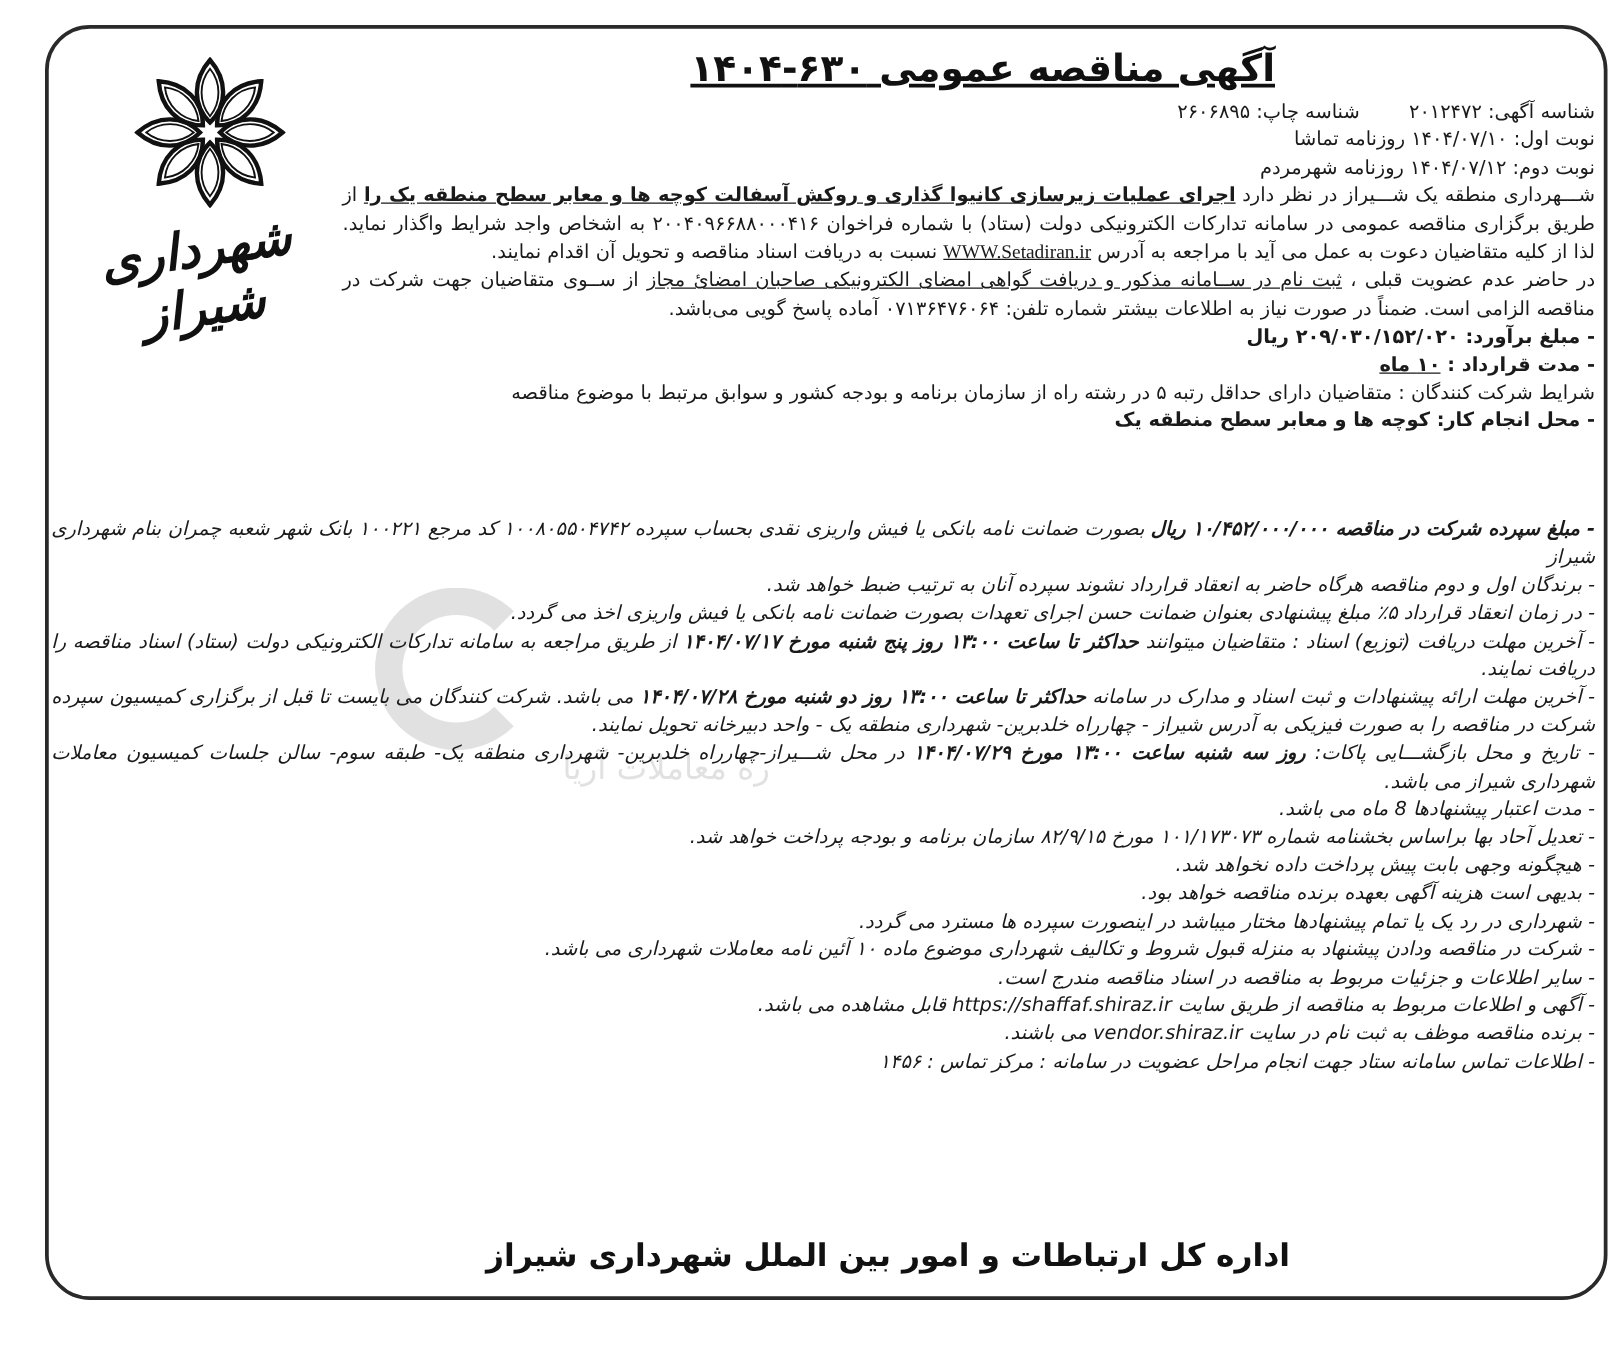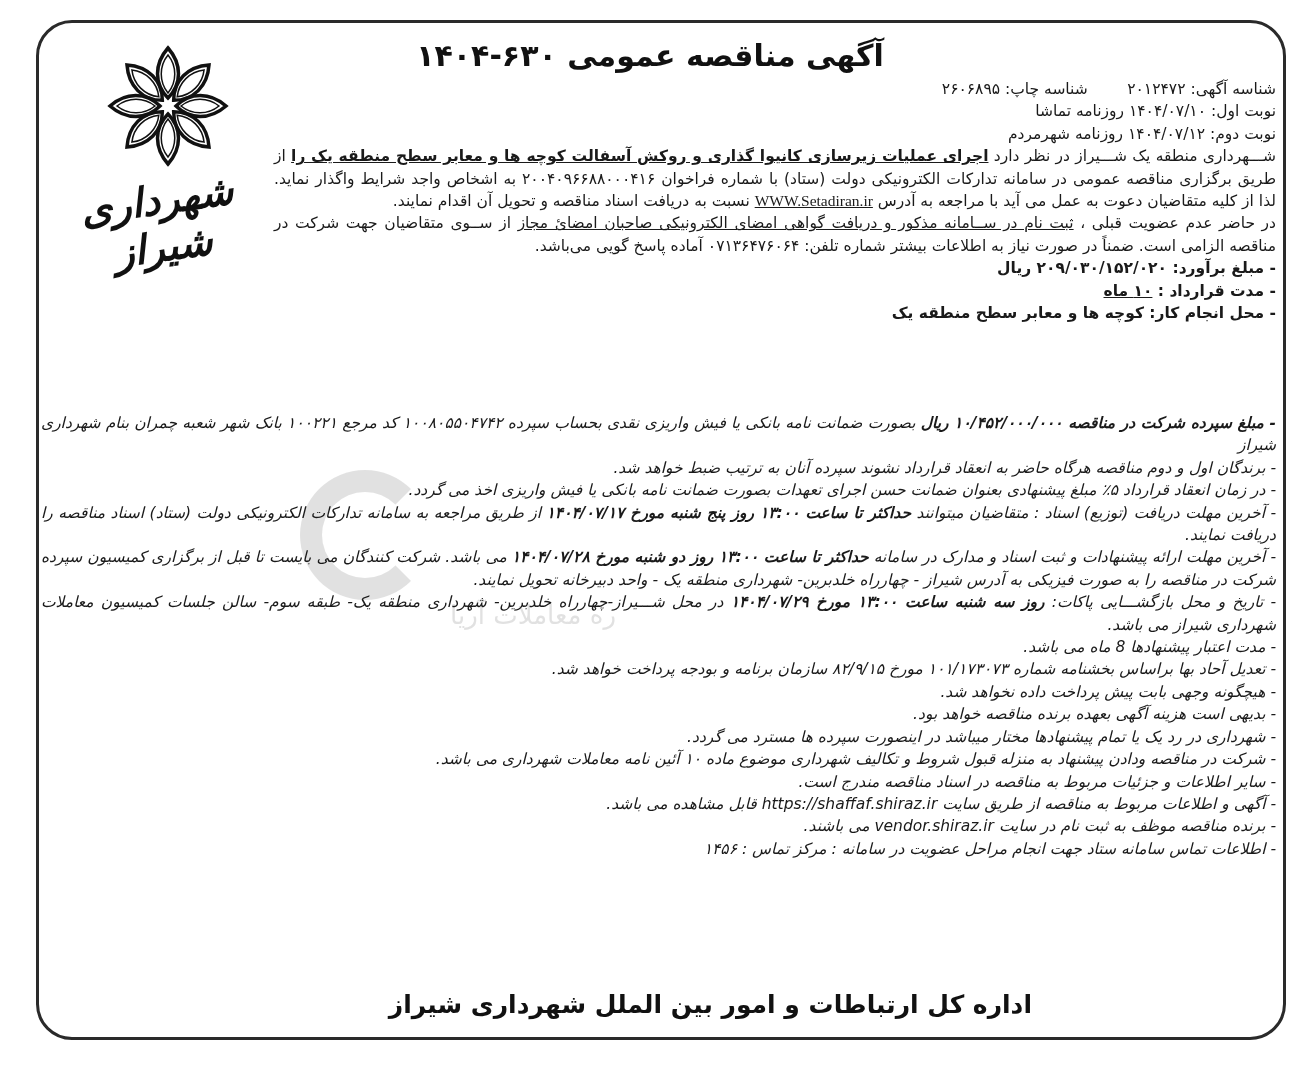--- a/index.html
+++ b/index.html
@@ -8,22 +8,22 @@
   .frame { position:absolute; left:36px; top:20px; width:1250px; height:1020px;
            border:3px solid #2a2a2a; border-radius:36px; box-sizing:border-box; }
   .logo { position:absolute; left:50px; top:36px; width:220px; height:210px; }
   .watermark { position:absolute; left:300px; top:450px; width:700px; height:200px;
                pointer-events:none; opacity:0.22; }
   .wm-word { position:absolute; left:90px; top:0; font-family:"Liberation Sans", sans-serif;
              font-weight:bold; font-size:150px; color:#7a7a7a; letter-spacing:-4px; line-height:160px; }
   .wm-circle { position:absolute; left:0; top:20px; width:130px; height:130px; border:22px solid #7a7a7a;
                border-radius:50%; box-sizing:border-box; border-right-color:transparent; }
   .wm-sub { position:absolute; left:150px; top:150px; font-size:26px; color:#7a7a7a; letter-spacing:10px; }
-  .title { position:absolute; left:280px; top:38px; width:740px; text-align:center; direction:rtl;
-           font-family:"DejaVu Sans", sans-serif; font-weight:bold; font-size:30px; color:#111; }
+  .title { position:absolute; left:280px; top:38px; width:740px; direction:rtl;
+           font-family:"DejaVu Sans", sans-serif; font-weight:bold; font-size:30px; color:#111;text-decoration:underline; }
   .content { position:absolute; right:14px; top:78px; width:1002px; direction:rtl; text-align:right;
              font-family:"DejaVu Sans", sans-serif; font-size:15.5px; line-height:22.4px; }
   .line { white-space:nowrap; overflow:visible; }
   .wrapline { white-space:normal; }
   b, .b { font-weight:bold; }
   u, .u { text-decoration:underline; }
   .footer { position:absolute; left:312px; top:990px; width:720px; text-align:right; direction:rtl;
             font-weight:bold; font-size:25px; color:#111; }
 </style>
 </head>
@@ -79,20 +79,21 @@
   </div>
   <div class="wrapline" style="text-align:justify;">
     <span>در حاضر عدم عضویت قبلی ، </span><u>ثبت نام در ســامانه مذکور و دریافت گواهی امضای الکترونیکی صاحبان امضائ مجاز</u><span> از ســوی متقاضیان جهت شرکت در مناقصه الزامی است. ضمناً در صورت نیاز به اطلاعات بیشتر شماره تلفن: ۰۷۱۳۶۴۷۶۰۶۴ آماده پاسخ گویی می‌باشد.</span>
   </div>
   <div class="line b">
     <span>- مبلغ برآورد: </span><span>۲۰۹/۰۳۰/۱۵۲/۰۲۰ ریال</span>
   </div>
   <div class="line b">
     <span>- مدت قرارداد : </span><u>۱۰ ماه</u>
   </div>
+  <div class="line">شرایط شرکت کنندگان : متقاضیان دارای حداقل رتبه ۵ در رشته راه   از سازمان برنامه و بودجه کشور و سوابق مرتبط با موضوع مناقصه</div>
   <div class="line b">
     <span>- محل انجام کار: </span><span>کوچه ها و معابر سطح منطقه یک</span>
   </div>
 </div>
 
 <div class="content" style="top:412px; width:1235px; right:14px;font-style:italic;">
   <div class="wrapline" style="text-align:justify;">
     <b>- مبلغ سپرده شرکت در مناقصه </b><b>۱۰/۴۵۲/۰۰۰/۰۰۰ ریال</b><span> بصورت ضمانت نامه بانکی یا فیش واریزی نقدی بحساب سپرده ۱۰۰۸۰۵۵۰۴۷۴۲ کد مرجع ۱۰۰۲۲۱ بانک  شهر شعبه چمران بنام شهرداری شیراز</span>
   </div>
   <div class="wrapline">- برندگان اول و دوم مناقصه هرگاه حاضر به انعقاد قرارداد نشوند سپرده آنان به ترتیب ضبط خواهد شد.</div>

